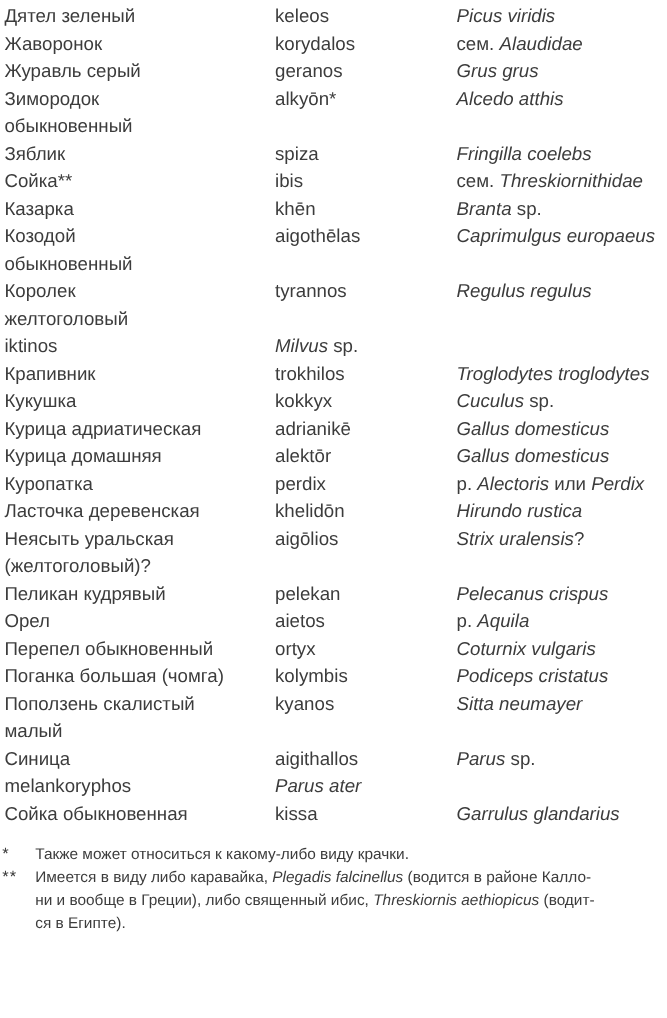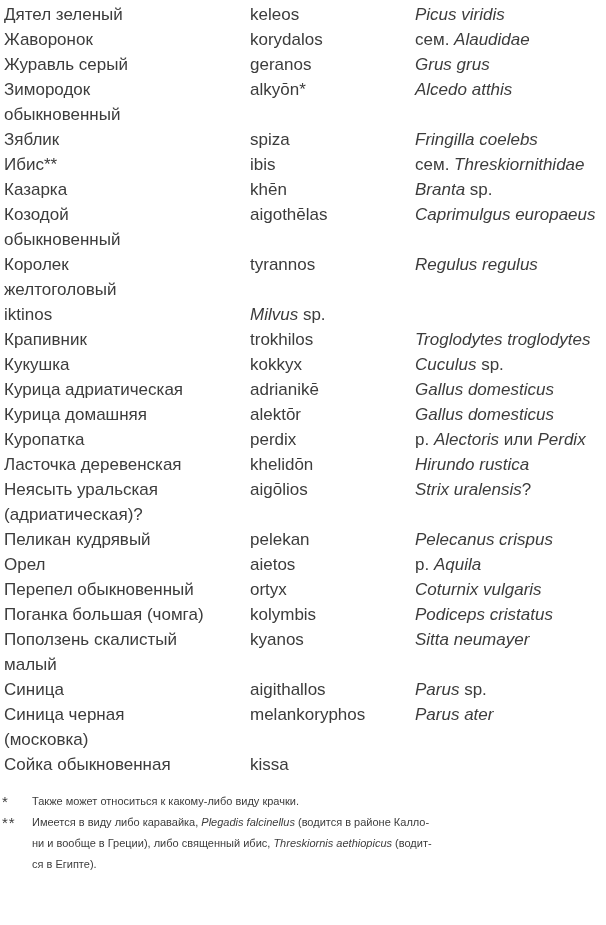--- a/index.html
+++ b/index.html
@@ -38,21 +38,21 @@
   .footnote {
     display: grid;
     grid-template-columns: 30px 1fr;
   }
   .fn-marker {
     font-size: 15px;
     line-height: 21px;
     letter-spacing: 1px;
   }
   .fn-line {
-    font-size: 11px;
+    font-size: 14px;
     line-height: 21px;
     white-space: nowrap;
   }
 </style>
 </head>
 <body>
 
 <div class="bird-table">
     <div class="row">
       <div class="cell ru">
@@ -105,21 +105,21 @@
       </div>
       <div class="cell gr">
         <div class="line">spiza</div>
       </div>
       <div class="cell la">
         <div class="line"><span class="it">Fringilla coelebs</span></div>
       </div>
     </div>
     <div class="row">
       <div class="cell ru">
-        <div class="line">Ибис**</div>
+        <div class="line">Сойка**</div>
       </div>
       <div class="cell gr">
         <div class="line">ibis</div>
       </div>
       <div class="cell la">
         <div class="line"><span class="rm">сем. </span><span class="it">Threskiornithidae</span></div>
       </div>
     </div>
     <div class="row">
       <div class="cell ru">
@@ -226,21 +226,21 @@
       <div class="cell gr">
         <div class="line">khelidōn</div>
       </div>
       <div class="cell la">
         <div class="line"><span class="it">Hirundo rustica</span></div>
       </div>
     </div>
     <div class="row">
       <div class="cell ru">
         <div class="line">Неясыть уральская</div>
-        <div class="line">(адриатическая)?</div>
+        <div class="line">(желтоголовый)?</div>
       </div>
       <div class="cell gr">
         <div class="line">aigōlios</div>
       </div>
       <div class="cell la">
         <div class="line"><span class="it">Strix uralensis</span><span class="rm">?</span></div>
       </div>
     </div>
     <div class="row">
       <div class="cell ru">
@@ -303,37 +303,36 @@
         <div class="line">Синица</div>
       </div>
       <div class="cell gr">
         <div class="line">aigithallos</div>
       </div>
       <div class="cell la">
         <div class="line"><span class="it">Parus</span><span class="rm"> sp.</span></div>
       </div>
     </div>
     <div class="row">
-      <div class="cell ru">
-        <div class="line">Синица черная</div>
-        <div class="line">(московка)</div>
-      </div>
       <div class="cell gr">
         <div class="line">melankoryphos</div>
       </div>
       <div class="cell la">
         <div class="line"><span class="it">Parus ater</span></div>
       </div>
     </div>
     <div class="row">
       <div class="cell ru">
         <div class="line">Сойка обыкновенная</div>
       </div>
       <div class="cell gr">
         <div class="line">kissa</div>
+      </div>
+      <div class="cell la">
+        <div class="line"><span class="it">Garrulus glandarius</span></div>
       </div>
     </div>
   </div>
 
 <div class="footnotes">
     <div class="footnote">
       <div class="fn-marker">*</div>
       <div class="fn-body">
         <div class="fn-line"><span class="rm">Также может относиться к какому-либо виду крачки.</span></div>
       </div>

